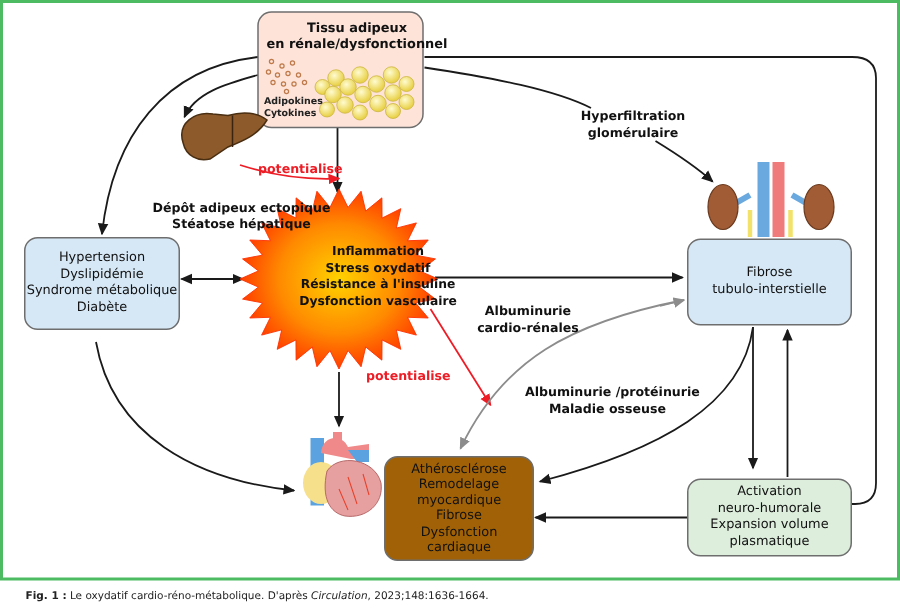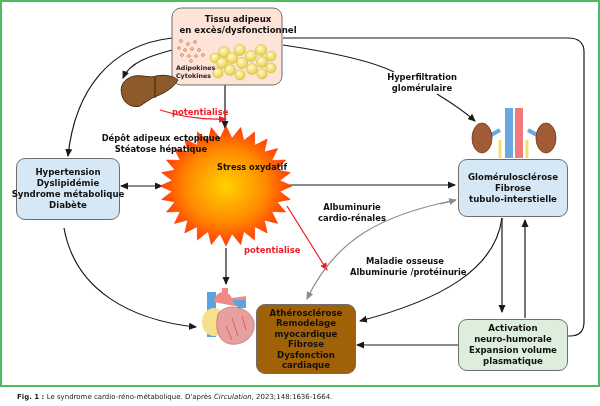--- a/index.html
+++ b/index.html
@@ -2,21 +2,21 @@
 <html><head>
 <meta charset="utf-8">
 <style>
   html, body { margin: 0; padding: 0; background: #ffffff; }
   body { width: 600px; height: 406px; position: relative; overflow: hidden;
          font-family: "DejaVu Sans", "Liberation Sans", sans-serif; }
   .frame { position: absolute; left: 0; top: 0; width: 596px; height: 383px;
            border: 2px solid #4cbb62; background: #fff; }
   .box { position: absolute; border: 1px solid #6e6e6e; border-radius: 9px;
          display: flex; flex-direction: column; align-items: center; justify-content: center;
-         text-align: center; font-weight: bold; color: #111; font-size: 8.6px; line-height: 11px;
+         text-align: center; font-weight: normal; color: #111; font-size: 8.6px; line-height: 11px;
          box-sizing: border-box; }
   .box span { display: block; white-space: nowrap; }
   .lbl { position: absolute; font-weight: bold; font-size: 8.4px; line-height: 10.5px;
          color: #111; text-align: center; white-space: nowrap; }
   .lbl span { display: block; }
   .red { color: #ee1c25; }
   svg.diagram { position: absolute; left: 0; top: 0; }
   .caption { position: absolute; left: 2px; top: 393px; font-size: 7px; color: #222;
              white-space: nowrap; font-family: "DejaVu Sans", sans-serif; }
   .caption b { font-weight: bold; padding-left: 15px; }
@@ -152,21 +152,21 @@
     <path d="M222,296 L222,288 L228,288 L228,296 Z" fill="#f08a8a"></path>
     <path d="M232,300 L246,300 L246,308 L238,308 Z" fill="#5aa3e0"></path>
     <ellipse cx="214" cy="322" rx="12" ry="14" fill="#f6e08c"></ellipse>
     <path d="M218,314 C226,302 250,306 254,322 C256,336 244,346 230,344 C220,342 214,332 218,314 Z" fill="#e7a0a0" stroke="#b06060" stroke-width="0.6"></path>
     <path d="M232,318 L238,336 M242,316 L246,330 M226,326 L232,340" stroke="#e9402a" stroke-width="0.7" fill="none"></path>
   </g>
 </svg>
 
 <div class="lbl" style="left:172px; top:14px; width:132px; font-size:8.6px; line-height:11px;">
   <span>Tissu adipeux</span>
-  <span>en excès/dysfonctionnel</span>
+  <span>en rénale/dysfonctionnel</span>
 </div>
 <div class="adipo-small">
   <span>Adipokines</span>
   <span>Cytokines</span>
 </div>
 
 <div class="lbl" style="left:101px; top:133px; width:120px;">
   <span>Dépôt adipeux ectopique</span>
   <span>Stéatose hépatique</span>
 </div>
@@ -174,57 +174,59 @@
 <div class="lbl red" style="left:172px; top:107px;">potentialise</div>
 
 <div class="box" style="left:16px; top:158px; width:104px; height:62px; background:#d6e8f6;">
   <span>Hypertension</span>
   <span>Dyslipidémie</span>
   <span>Syndrome métabolique</span>
   <span>Diabète</span>
 </div>
 
 <div class="burst-text">
+  <span>Inflammation</span>
   <span>Stress oxydatif</span>
+  <span>Résistance à l'insuline</span>
+  <span>Dysfonction vasculaire</span>
 </div>
 
 <div class="lbl" style="left:387px; top:72px; width:70px;">
   <span>Hyperfiltration</span>
   <span>glomérulaire</span>
 </div>
 
 <div class="box" style="left:458px; top:159px; width:110px; height:58px; background:#d6e8f6;">
-  <span>Glomérulosclérose</span>
   <span>Fibrose</span>
   <span>tubulo-interstielle</span>
 </div>
 
 <div class="lbl" style="left:312px; top:202px; width:80px;">
   <span>Albuminurie</span>
   <span>cardio-rénales</span>
 </div>
 
 <div class="lbl red" style="left:244px; top:245px;">potentialise</div>
 
 <div class="lbl" style="left:350px; top:256px; width:110px;">
+  <span>Albuminurie /protéinurie</span>
   <span>Maladie osseuse</span>
-  <span>Albuminurie /protéinurie</span>
 </div>
 
 <div class="box" style="left:256px; top:304px; width:100px; height:70px; background:#a16207; line-height:10.5px;">
   <span>Athérosclérose</span>
   <span>Remodelage</span>
   <span>myocardique</span>
   <span>Fibrose</span>
   <span>Dysfonction</span>
   <span>cardiaque</span>
 </div>
 
 <div class="box" style="left:458px; top:319px; width:110px; height:52px; background:#ddeedd;">
   <span>Activation</span>
   <span>neuro-humorale</span>
   <span>Expansion volume</span>
   <span>plasmatique</span>
 </div>
 
 <div class="caption">
-  <b>Fig. 1 :</b><span> Le syndrome cardio-réno-métabolique. D'après </span><i>Circulation</i><span>, 2023;148:1636-1664.</span>
+  <b>Fig. 1 :</b><span> Le oxydatif cardio-réno-métabolique. D'après </span><i>Circulation</i><span>, 2023;148:1636-1664.</span>
 </div>
 
 </body></html>

